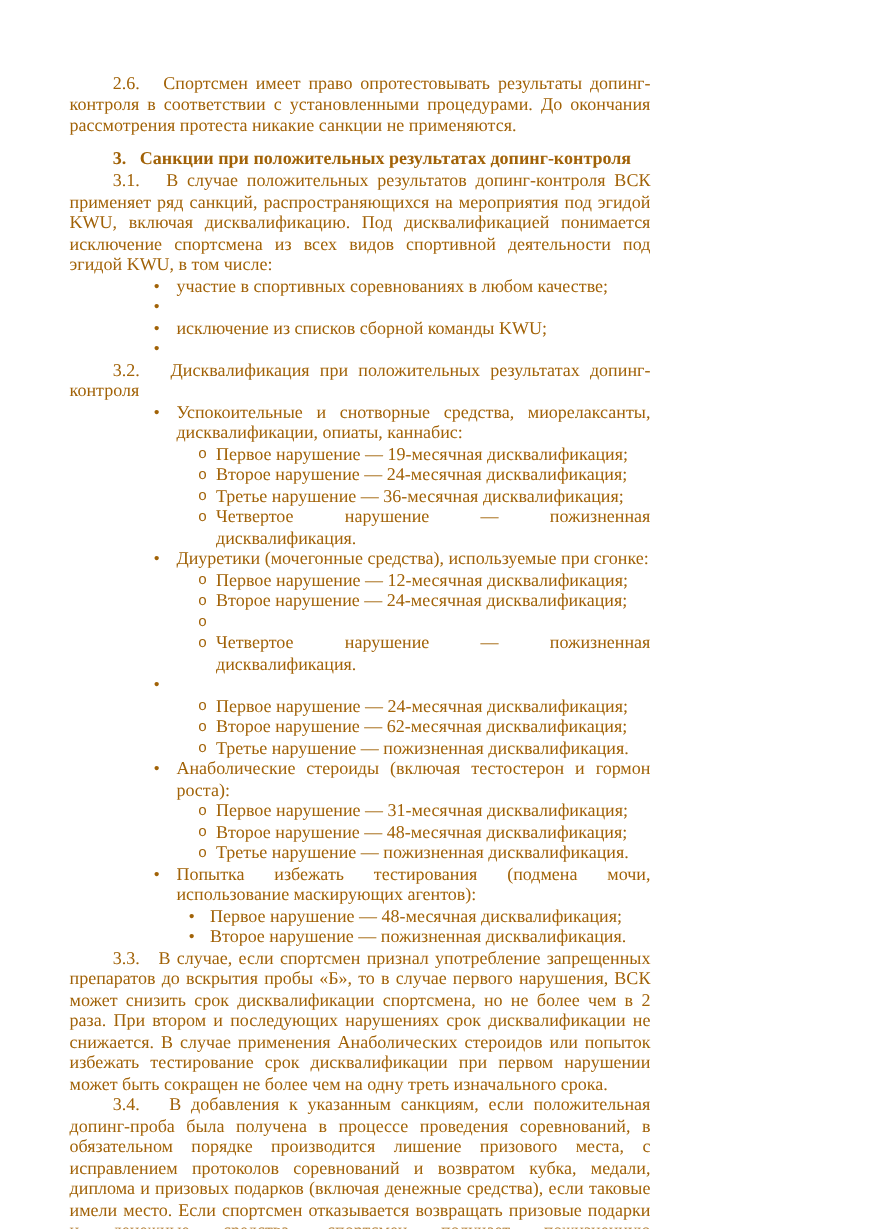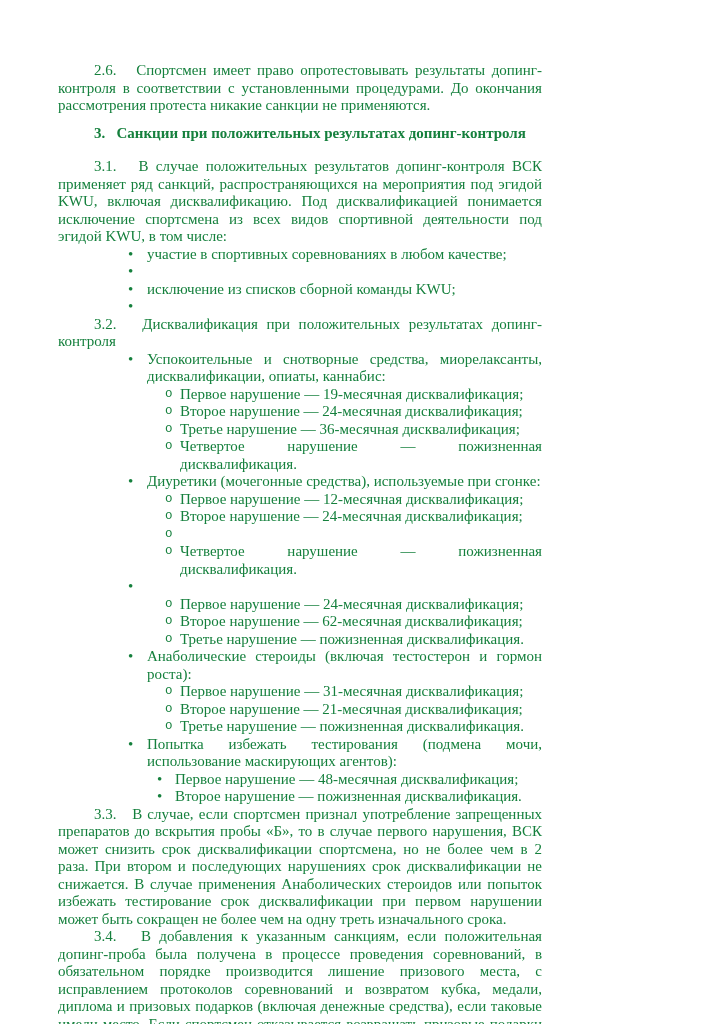--- a/index.html
+++ b/index.html
@@ -6,33 +6,33 @@
     margin: 0;
     padding: 0;
     background: #ffffff;
   }
   .page {
     position: relative;
     box-sizing: border-box;
     width: 608px;
     height: 1024px;
     background: #ffffff;
-    color: #15803d;
+    color: #a16207;
     padding: 62px 66px 0 58px;
     font-family: "Liberation Serif", "DejaVu Serif", serif;
     font-size: 15px;
     line-height: 17.5px;
   }
   .para {
     margin: 0;
     text-indent: 36px;
     text-align: justify;
   }
   .heading {
-    margin: 10px 0 16px 0;
+    margin: 10px 0 1px 0;
     font-size: 15px;
     font-weight: bold;
     text-indent: 36px;
     text-align: left;
     line-height: 17.5px;
   }
   .li {
     display: flex;
     margin: 0;
   }
@@ -142,21 +142,21 @@
   <div class="li l1">
     <span class="marker">•</span>
     <div class="li-text">Анаболические стероиды (включая тестостерон и гормон роста):</div>
   </div>
   <div class="li l2">
     <span class="marker marker-o">o</span>
     <div class="li-text">Первое нарушение — 31-месячная дисквалификация;</div>
   </div>
   <div class="li l2">
     <span class="marker marker-o">o</span>
-    <div class="li-text">Второе нарушение — 21-месячная дисквалификация;</div>
+    <div class="li-text">Второе нарушение — 48-месячная дисквалификация;</div>
   </div>
   <div class="li l2">
     <span class="marker marker-o">o</span>
     <div class="li-text">Третье нарушение — пожизненная дисквалификация.</div>
   </div>
 
   <div class="li l1">
     <span class="marker">•</span>
     <div class="li-text">Попытка избежать тестирования (подмена мочи, использование маскирующих агентов):</div>
   </div>

